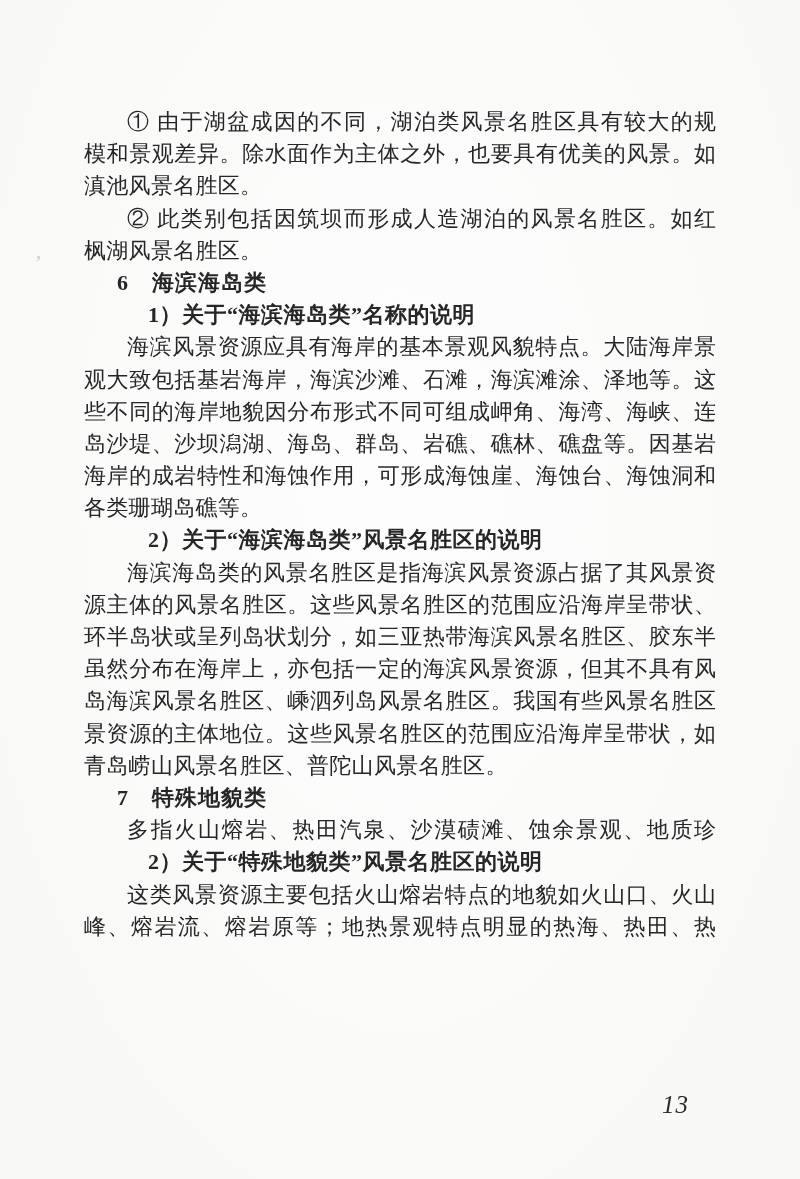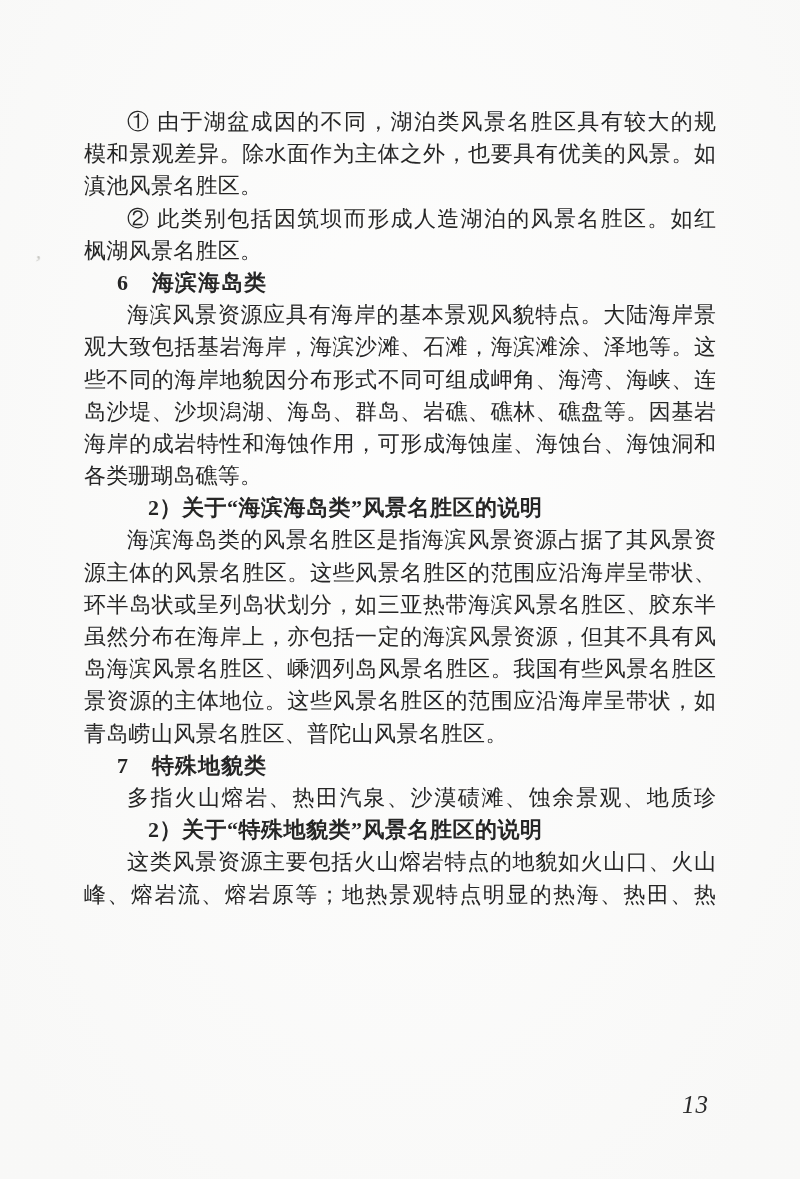--- a/index.html
+++ b/index.html
@@ -60,21 +60,20 @@
   .page-number {
     position: absolute;
     left: 662px;
     top: 1091px;
     width: 44px;
     font-size: 25px;
     font-style: italic;
     color: #2b2b2b;
     text-align: left;
     letter-spacing: 1px;
-    margin-left: 20px;
   }
   .stray-mark {
     position: absolute;
     left: 34px;
     top: 250px;
     font-size: 22px;
     color: var(--stray);
     transform: rotate(8deg);
     filter: blur(0.4px);
   }
@@ -84,20 +83,21 @@
 
 <div class="page">
   <span class="stray-mark">’</span>
   <div class="text-block">
       <div class="line para just">① 由于湖盆成因的不同，湖泊类风景名胜区具有较大的规</div>
       <div class="line cont just">模和景观差异。除水面作为主体之外，也要具有优美的风景。如</div>
       <div class="line cont">滇池风景名胜区。</div>
       <div class="line para just">② 此类别包括因筑坝而形成人造湖泊的风景名胜区。如红</div>
       <div class="line cont">枫湖风景名胜区。</div>
       <div class="line h-num">6　海滨海岛类</div>
+      <div class="line h-sub">1）关于“海滨海岛类”名称的说明</div>
       <div class="line para just">海滨风景资源应具有海岸的基本景观风貌特点。大陆海岸景</div>
       <div class="line cont just">观大致包括基岩海岸，海滨沙滩、石滩，海滨滩涂、泽地等。这</div>
       <div class="line cont just">些不同的海岸地貌因分布形式不同可组成岬角、海湾、海峡、连</div>
       <div class="line cont just">岛沙堤、沙坝潟湖、海岛、群岛、岩礁、礁林、礁盘等。因基岩</div>
       <div class="line cont just">海岸的成岩特性和海蚀作用，可形成海蚀崖、海蚀台、海蚀洞和</div>
       <div class="line cont">各类珊瑚岛礁等。</div>
       <div class="line h-sub">2）关于“海滨海岛类”风景名胜区的说明</div>
       <div class="line para just">海滨海岛类的风景名胜区是指海滨风景资源占据了其风景资</div>
       <div class="line cont just">源主体的风景名胜区。这些风景名胜区的范围应沿海岸呈带状、</div>
       <div class="line cont just">环半岛状或呈列岛状划分，如三亚热带海滨风景名胜区、胶东半</div>

